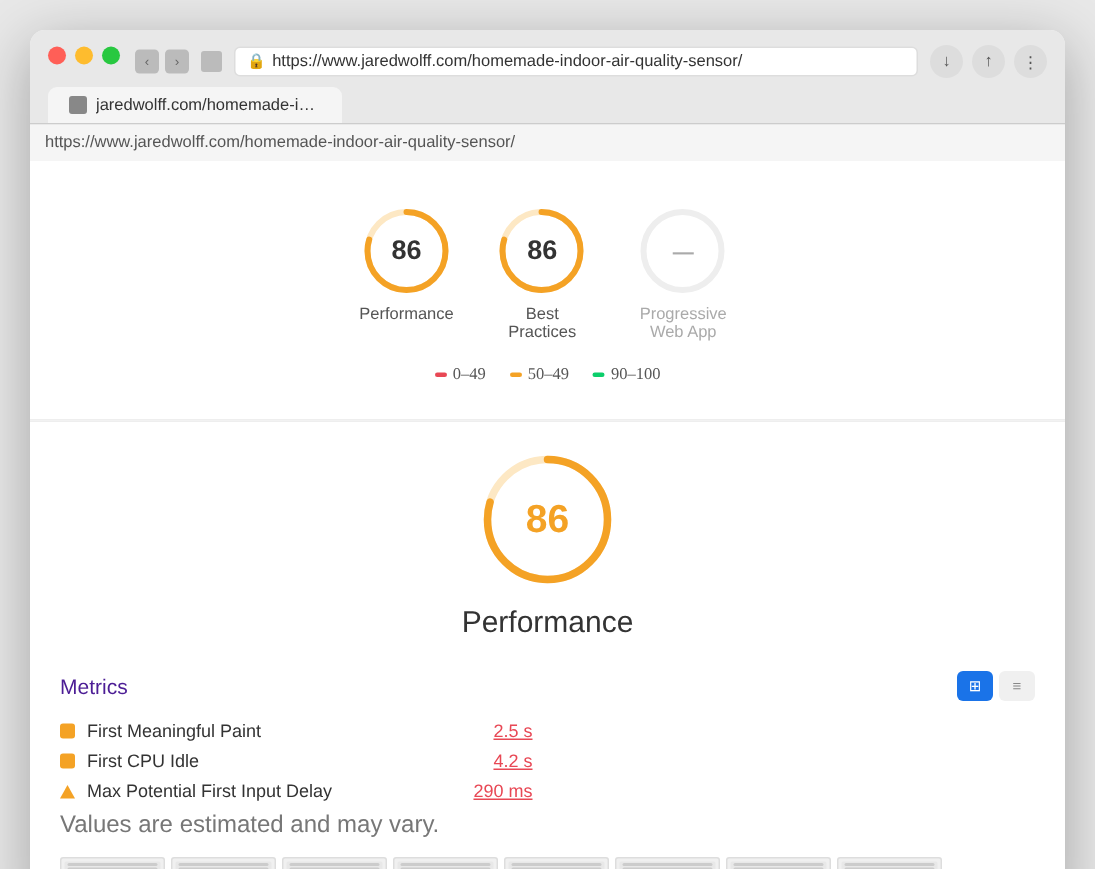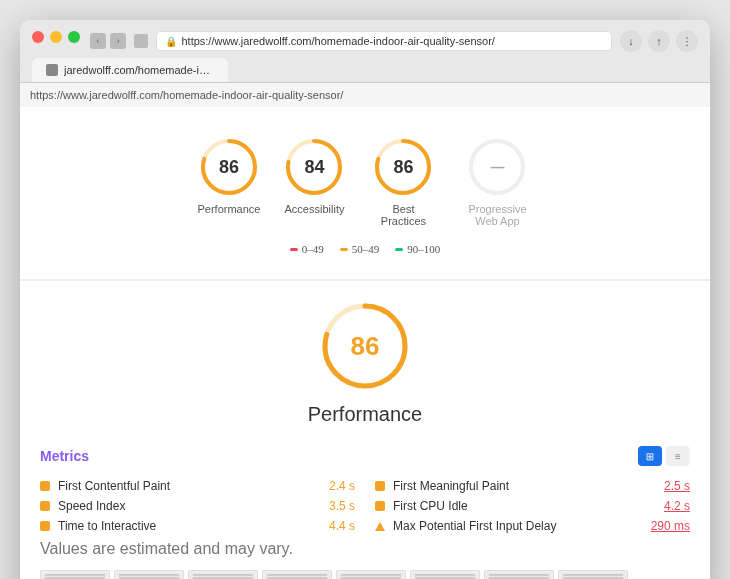--- a/index.html
+++ b/index.html
@@ -214,22 +214,22 @@
     }
     .metrics-header {
       display: flex;
       justify-content: space-between;
       align-items: center;
       margin-bottom: 10px;
       padding-top: 10px;
     }
     .metrics-title {
       font-size: 14px;
-      font-weight: 700;
-      color: #8b5cf6;
+      font-weight: 400;
+      color: #4c1d95;
     }
     .metrics-view-toggle {
       display: flex;
       gap: 4px;
     }
     .toggle-btn {
       width: 24px; height: 20px;
       border-radius: 4px;
       display: flex;
       align-items: center;
@@ -366,30 +366,20 @@
           <div class="score-circle">
             <svg viewBox="0 0 60 60">
               <circle cx="30" cy="30" r="26" fill="none" stroke="#fde8c4" stroke-width="4"></circle>
               <circle cx="30" cy="30" r="26" fill="none" stroke="#f4a225" stroke-width="4" stroke-dasharray="130 163" stroke-linecap="round"></circle>
             </svg>
             <span class="score-num">86</span>
           </div>
           <span class="score-label">Performance</span>
         </div>
 
-        <div class="score-item">
-          <div class="score-circle">
-            <svg viewBox="0 0 60 60">
-              <circle cx="30" cy="30" r="26" fill="none" stroke="#fde8c4" stroke-width="4"></circle>
-              <circle cx="30" cy="30" r="26" fill="none" stroke="#f4a225" stroke-width="4" stroke-dasharray="127 163" stroke-linecap="round"></circle>
-            </svg>
-            <span class="score-num">84</span>
-          </div>
-          <span class="score-label">Accessibility</span>
-        </div>
 
         <div class="score-item">
           <div class="score-circle">
             <svg viewBox="0 0 60 60">
               <circle cx="30" cy="30" r="26" fill="none" stroke="#fde8c4" stroke-width="4"></circle>
               <circle cx="30" cy="30" r="26" fill="none" stroke="#f4a225" stroke-width="4" stroke-dasharray="130 163" stroke-linecap="round"></circle>
             </svg>
             <span class="score-num">86</span>
           </div>
           <span class="score-label">Best Practices</span>
@@ -441,37 +431,20 @@
       <div class="metrics-header">
         <span class="metrics-title">Metrics</span>
         <div class="metrics-view-toggle">
           <div class="toggle-btn active">⊞</div>
           <div class="toggle-btn inactive">≡</div>
         </div>
       </div>
 
       <div class="metrics-grid">
 
-        <div>
-          <div class="metric-row">
-            <div class="metric-indicator orange"></div>
-            <span class="metric-name">First Contentful Paint</span>
-            <span class="metric-value orange">2.4 s</span>
-          </div>
-          <div class="metric-row">
-            <div class="metric-indicator orange"></div>
-            <span class="metric-name">Speed Index</span>
-            <span class="metric-value orange">3.5 s</span>
-          </div>
-          <div class="metric-row">
-            <div class="metric-indicator orange"></div>
-            <span class="metric-name">Time to Interactive</span>
-            <span class="metric-value orange">4.4 s</span>
-          </div>
-        </div>
 
         <div>
           <div class="metric-row">
             <div class="metric-indicator orange"></div>
             <span class="metric-name">First Meaningful Paint</span>
             <span class="metric-value red">2.5 s</span>
           </div>
           <div class="metric-row">
             <div class="metric-indicator orange"></div>
             <span class="metric-name">First CPU Idle</span>

